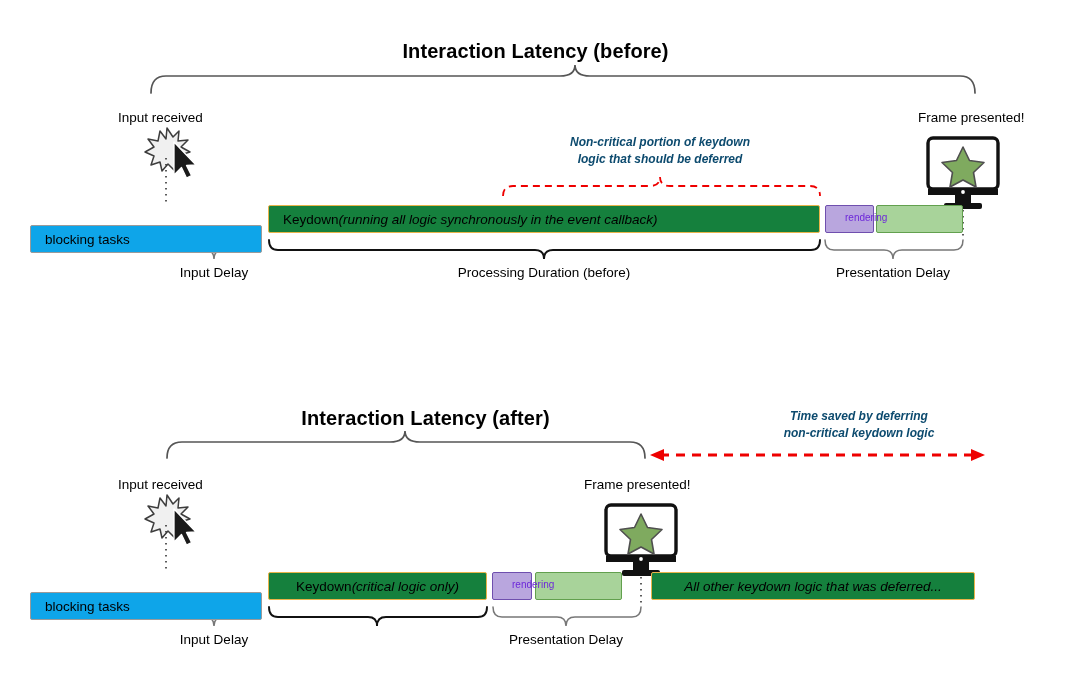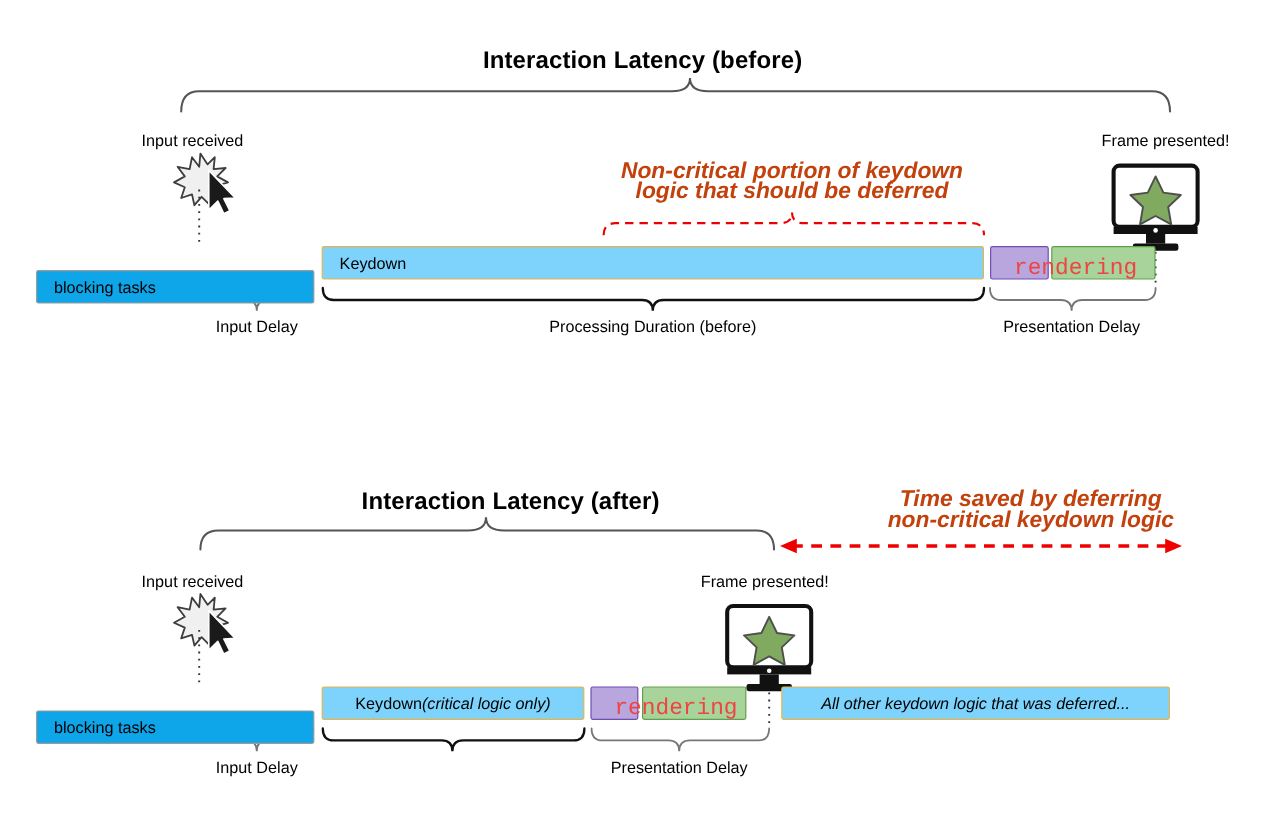--- a/index.html
+++ b/index.html
@@ -31,24 +31,24 @@
   }
   .seglabel{
     position:absolute;
     font-size:13.5px;
     white-space:nowrap;
     text-align:center;
     color:#000;
   }
   .redtext{
     position:absolute;
-    font-size:19px;
+    font-size:12px;
     font-weight:bold;
     font-style:italic;
-    color:#c2410c;
+    color:#0c4a6e;
     text-align:center;
     line-height:17px;
     white-space:nowrap;
   }
 
   
   .bar{
     position:absolute;
     height:28px;
     box-sizing:border-box;
@@ -60,40 +60,39 @@
     white-space:nowrap;
   }
   .bar .btxt{position:relative;z-index:3;}
   .bar-gray{
     background:#0ea5e9;
     border:1.5px solid #9a9a9a;
     padding-left:14px;
     margin-top:20px;
   }
   .bar-yellow{
-    background:#7dd3fc;
+    background:#15803d;
     border:1.5px solid #e8b44a;
     justify-content:center;
   }
   .bar-yellow.left{justify-content:flex-start;padding-left:14px;}
   .bar-purple{
     background:#b9a6de;
     border:1.5px solid #6f4fae;
   }
   .bar-green{
     background:#a8d39a;
     border:1.5px solid #62a04e;
   }
   .render-word{
     position:absolute;
-    font-size:19px;
+    font-size:10px;
     z-index:5;
     white-space:nowrap;
-    color:#ef4444;
-    font-family:Liberation Mono, monospace;
+    color:#6d28d9;
   }
   .it{font-style:italic;}
 
   
   .ov{position:absolute;left:0;top:0;width:1071px;height:690px;pointer-events:none;}
 </style>
 </head>
 <body>
 
 <div class="stage">
@@ -170,20 +169,21 @@
     <span>Non-critical portion of keydown</span><br>
     <span>logic that should be deferred</span>
   </div>
 
   <div class="bar bar-gray" style="left:30px;top:205px;width:232px;">
     <span class="btxt">blocking tasks</span>
   </div>
 
   <div class="bar bar-yellow left" style="left:268px;top:205px;width:552px;">
     <span class="btxt">Keydown </span>
+      <span class="btxt it">(running all logic synchronously in the event callback)</span>
   </div>
 
   <div class="bar bar-purple" style="left:825px;top:205px;width:49px;"></div>
 
   <div class="bar bar-green" style="left:876px;top:205px;width:87px;"></div>
 
   <div class="render-word" style="left:845px;top:212px;">rendering</div>
 
   <div class="seglabel" style="left:154px;top:265px;width:120px;">Input Delay</div>
   <div class="seglabel" style="left:424px;top:265px;width:240px;">Processing Duration (before)</div>

